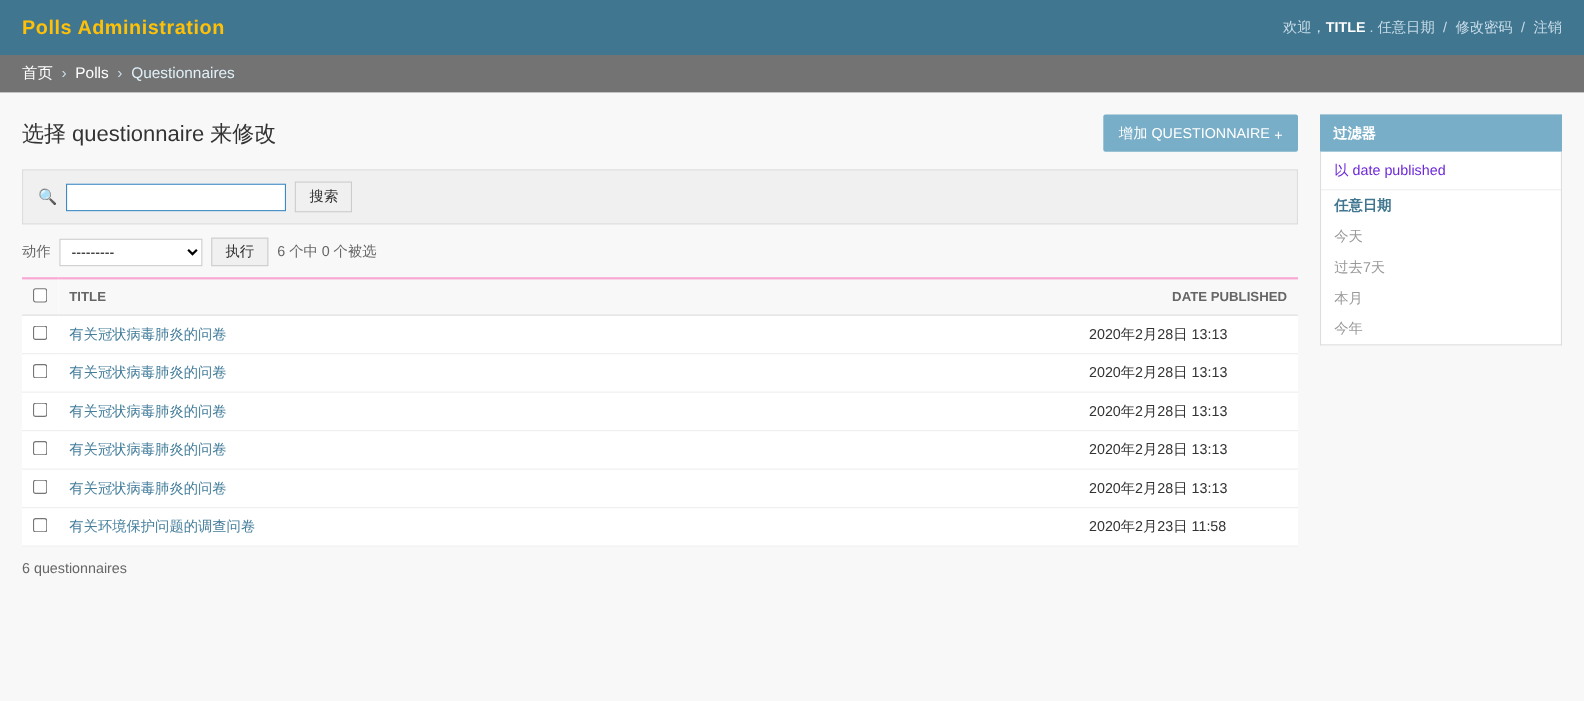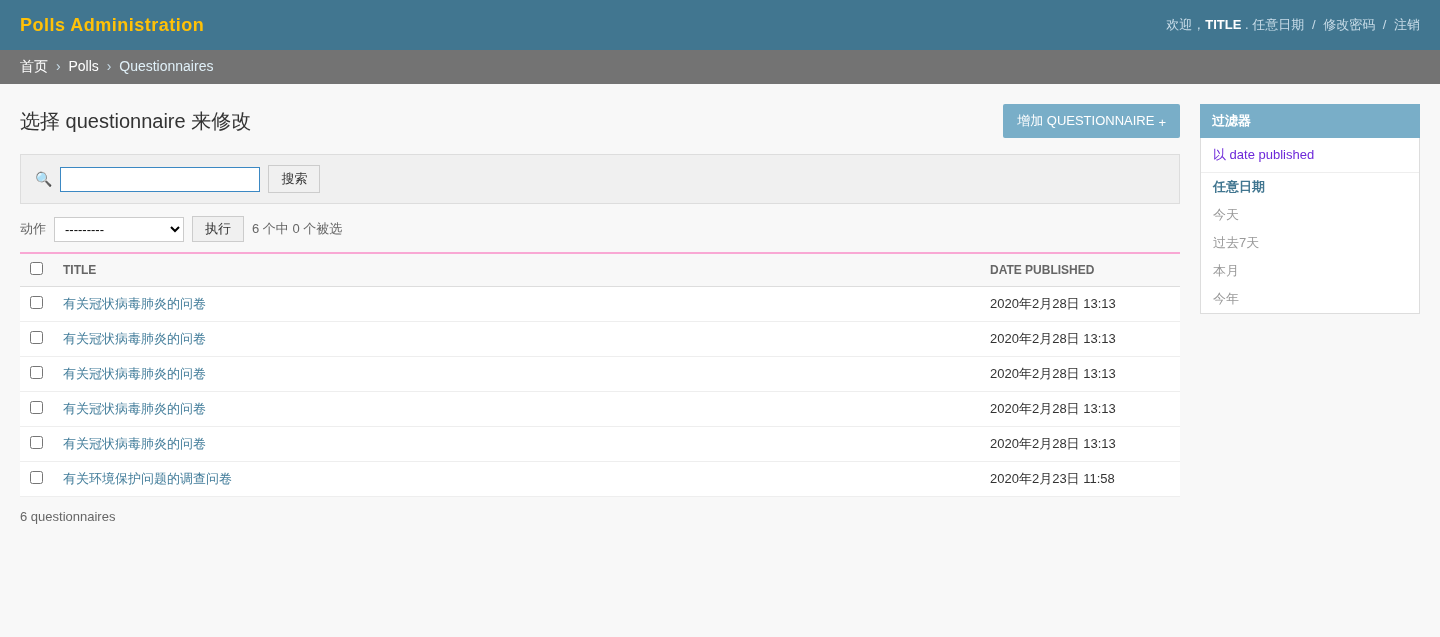--- a/index.html
+++ b/index.html
@@ -163,21 +163,21 @@
       padding: 8px 10px;
       text-align: left;
       font-size: 12px;
       font-weight: bold;
       color: #666;
       background: #f8f8f8;
       border-bottom: 1px solid #ddd;
     }
     .data-table th.col-checkbox { width: 30px; }
     .data-table th.col-title { }
-    .data-table th.col-date { width: 200px; }
+    .data-table th.col-date { width: 200px; text-align: right; }
 
     .data-table tbody tr {
       border-bottom: 1px solid #eee;
     }
     .data-table td {
       padding: 8px 10px;
       font-size: 13px;
     }
     .data-table td a {
       color: #447e9b;

